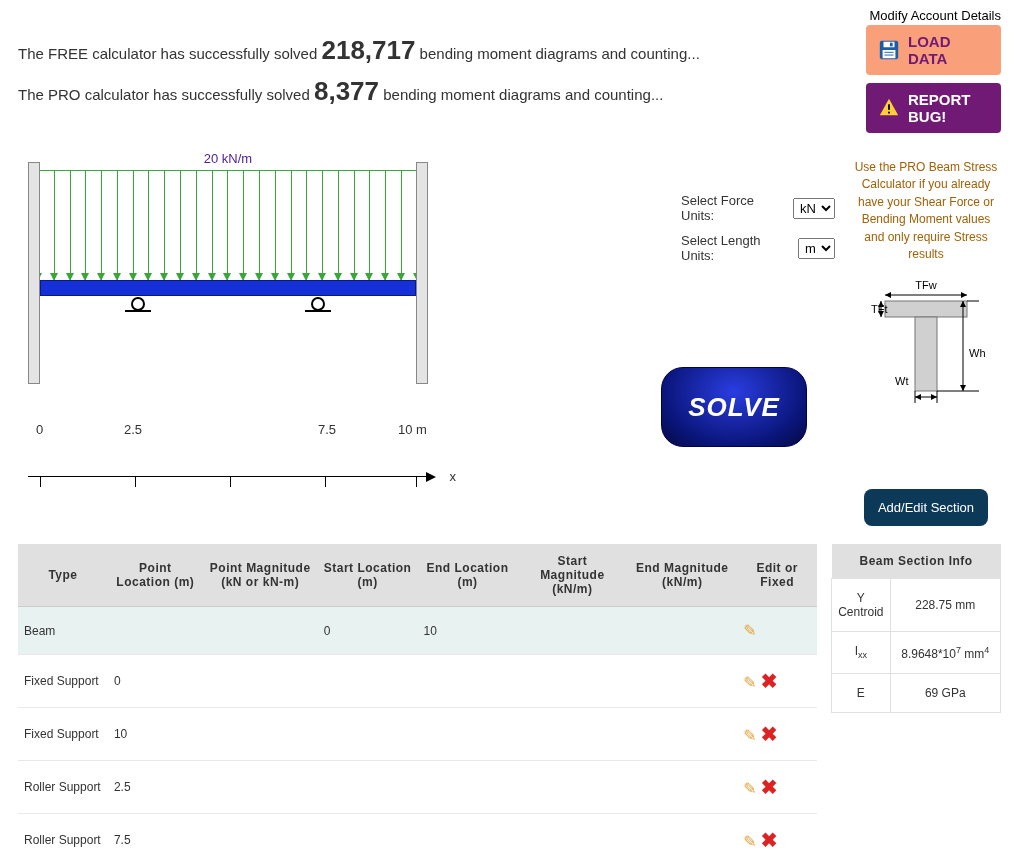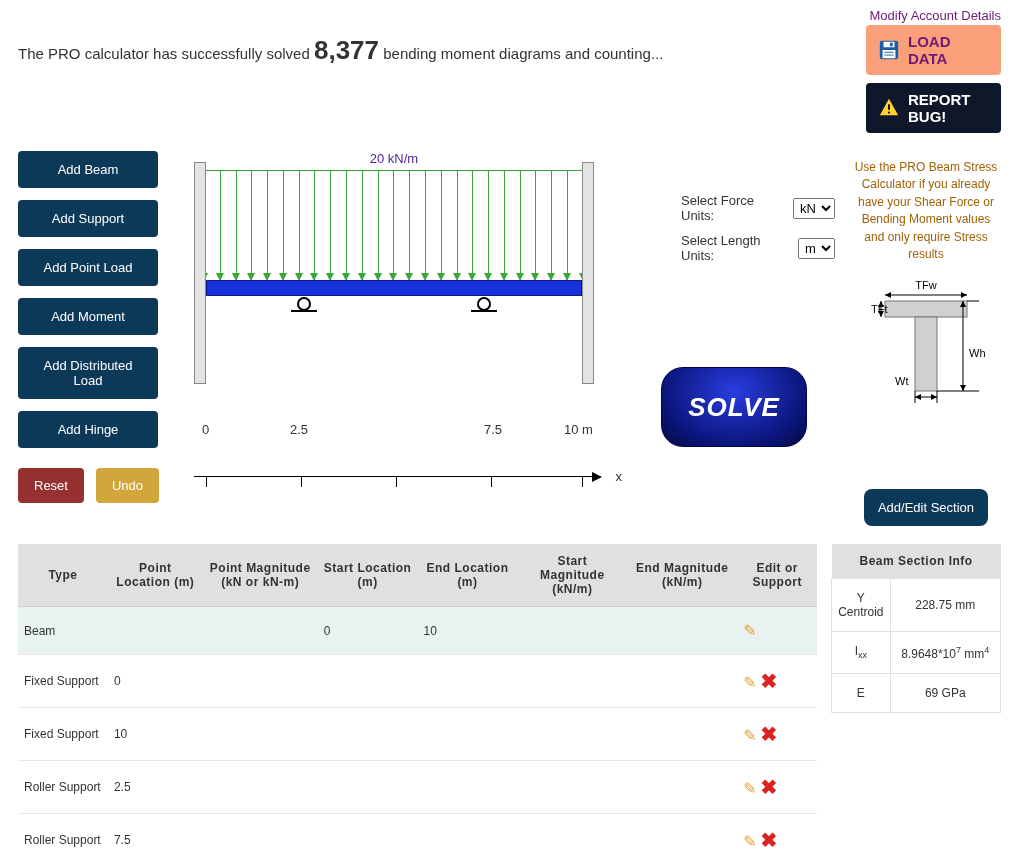--- a/index.html
+++ b/index.html
@@ -4,21 +4,21 @@
 <style>
   * { box-sizing: border-box; }
   body {
     margin: 0;
     padding: 0 18px 20px 18px;
     font-family: "Segoe UI", Arial, sans-serif;
     font-size: 13px;
     color: #333;
     width: 1019px;
   }
-  a { color: #701a75; text-decoration: none; margin-left: 40px; }
+  a { color: #000000; text-decoration: none; margin-left: 40px; }
   .top-right { text-align: right; padding: 8px 0 6px 0; font-size: 13px; color:#1a5da8;}
   .stats { font-size: 15px; margin: 6px 0 10px 0; }
   .stats .big { font-size: 26px; font-weight: 700; }
   .main-row { display:flex; gap:10px; align-items:flex-start; }
   .left-col { width: 156px; display:flex; flex-direction:column; gap:12px; }
   .btn {
     background: #0d3959;
     color:#fff;
     border:none;
     border-radius:4px;
@@ -57,21 +57,21 @@
   .tick.t0 { left:12px;} .tick.t1 { left:107px;} .tick.t2 { left:202px;} .tick.t3 { left:297px;} .tick.t4 { left:388px;}
   .axis-labels { position:relative; width:400px; height:20px; font-size:13px;}
   .axis-labels span { position:absolute; top:-34px;}
   .axl0 { left:8px;} .axl1 { left:96px;} .axl2 { left:290px;} .axl3 { left:370px;}
   .axis-x { position:absolute; right:-28px; top:-8px; font-size:13px;}
 
   .right-stack { width:200px; display:flex; flex-direction:column; gap:8px; align-items:flex-end;}
   .wide-btn { display:flex; align-items:center; gap:8px; color:#fff; font-weight:700; padding:8px 12px; border-radius:4px; cursor:pointer; font-size:15px; width:135px; justify-content:flex-start;}
   .wide-btn .icon { width:22px; height:22px; display:flex; align-items:center; justify-content:center;}
   .load-data { background:#f9a07a; color:#701a75;}
-  .report-bug { background:#0f172a;}
+  .report-bug { background:#701a75;}
   .pro-note { font-size:12px; color:#a16207; text-align:center; margin-top:8px; line-height:1.45;}
   .section-svg { margin: 6px auto 0 auto; display:block;}
 
   .units-block { font-size:13px; margin-top:42px; margin-left:20px; margin-right:6px;}
   .units-block .row { display:flex; justify-content:flex-end; align-items:center; gap:6px; margin-bottom:10px;}
   .units-block select { font-size:13px; padding:1px 2px;}
 
   .solve-btn {
     margin-top:104px;
     width:146px; height:80px;
@@ -105,20 +105,23 @@
   sub { font-size:9px;}
   sup { font-size:9px;}
 </style>
 </head>
 <body>
 
 <div class="top-right"><a href="#">Modify Account Details</a></div>
 
 <div style="display:flex;">
   <div style="flex:1;">
+    <div class="stats">
+      <span>The FREE calculator has successfully solved </span><span class="big">218,717</span><span> bending moment diagrams and counting...</span>
+    </div>
     <div class="stats">
       <span>The PRO calculator has successfully solved </span><span class="big">8,377</span><span> bending moment diagrams and counting...</span>
     </div>
   </div>
   <div class="right-stack" style="margin-top:-4px;">
     <div class="wide-btn load-data">
       <span class="icon">
         <svg width="22" height="22" viewBox="0 0 24 24">
             <rect x="2" y="2" width="20" height="20" rx="2" fill="#1a5da8"></rect>
             <rect x="6" y="3" width="12" height="6" fill="#fff"></rect>
@@ -138,32 +141,20 @@
             <rect x="11" y="16" width="2" height="2" fill="#000"></rect>
           </svg>
       </span>
       <span>REPORT BUG!</span>
     </div>
   </div>
 </div>
 
 <div class="main-row" style="margin-top:18px;">
 
-  <div class="left-col">
-    <button class="btn">Add Beam</button>
-    <button class="btn">Add Support</button>
-    <button class="btn">Add Point Load</button>
-    <button class="btn">Add Moment</button>
-    <button class="btn">Add Distributed Load</button>
-    <button class="btn">Add Hinge</button>
-    <div class="reset-undo">
-      <button class="btn small reset">Reset</button>
-      <button class="btn small undo">Undo</button>
-    </div>
-  </div>
 
   <div class="center-col">
     <div class="diagram-wrap">
       <div class="load-label">20 kN/m</div>
       <div class="load-arrows">
         <div class="arrow"></div>
           <div class="arrow"></div>
           <div class="arrow"></div>
           <div class="arrow"></div>
           <div class="arrow"></div>
@@ -268,21 +259,21 @@
   <table class="main-table">
     <thead>
         <tr>
       <th style="width:90px">Type</th>
       <th style="width:95px">Point Location (m)</th>
       <th style="width:115px">Point Magnitude (kN or kN-m)</th>
       <th style="width:100px">Start Location (m)</th>
       <th style="width:100px">End Location (m)</th>
       <th style="width:110px">Start Magnitude (kN/m)</th>
       <th style="width:110px">End Magnitude (kN/m)</th>
-      <th style="width:80px">Edit or Support</th>
+      <th style="width:80px">Edit or Fixed</th>
     </tr>
       </thead>
     <tbody id="tbody">
         <tr>
           <td>Beam</td>
           <td></td>
           <td></td>
           <td>0</td>
           <td>10</td>
           <td></td>

